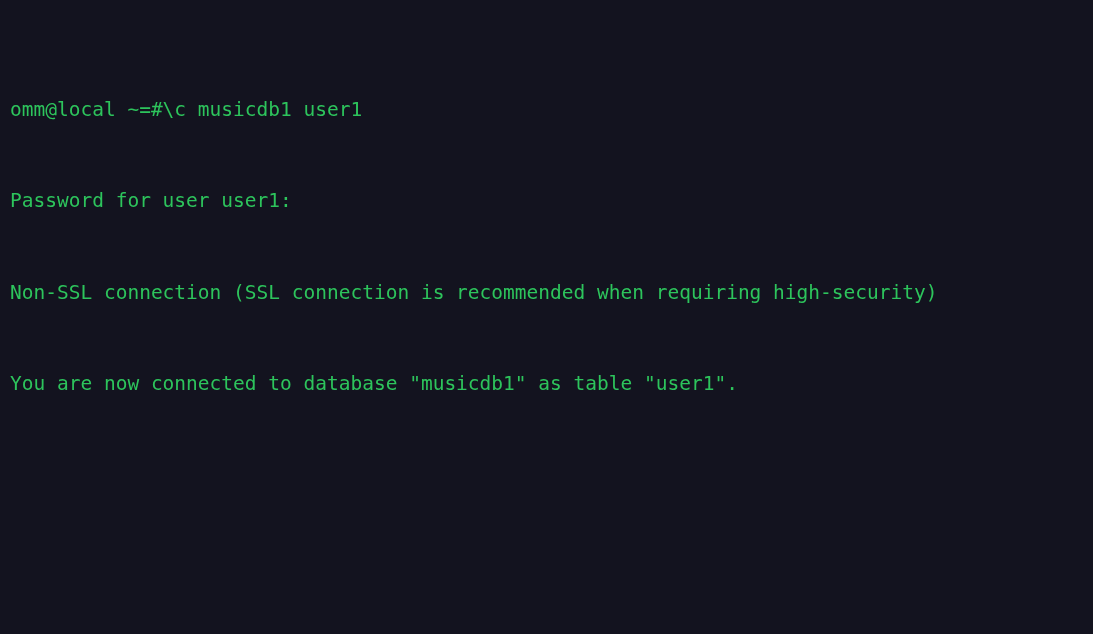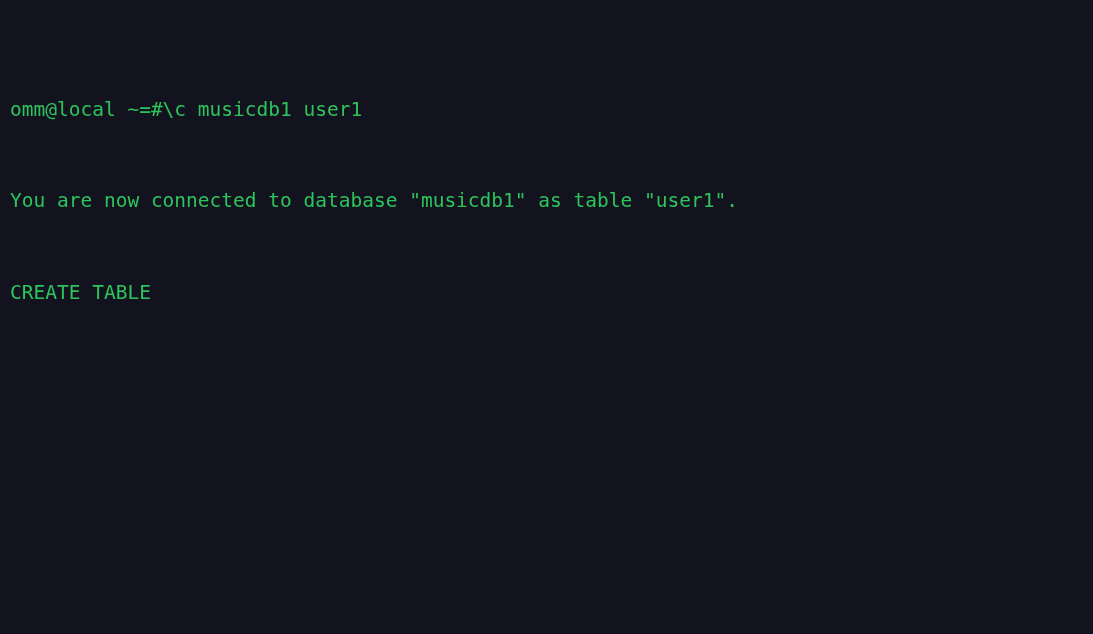--- a/index.html
+++ b/index.html
@@ -40,22 +40,23 @@
     font-family: "DejaVu Sans Mono", "Liberation Mono", monospace;
   }
 </style>
 </head>
 <body style="background: rgb(19, 19, 31);">
 
 <div id="terminal" style="background: rgb(19, 19, 31); color: rgb(45, 196, 92);">
   <div id="screen">
 
     <span class="line">omm@local ~=#\c musicdb1 user1</span>
+    <span class="line">Password for user user1:</span>
+    <span class="line">Non-SSL connection (SSL connection is recommended when requiring high-security)</span>
     <span class="line">You are now connected to database "musicdb1" as table "user1".</span>
-    <span class="line">CREATE TABLE</span>
     
     
     
     
     
     
     
     
     
     

